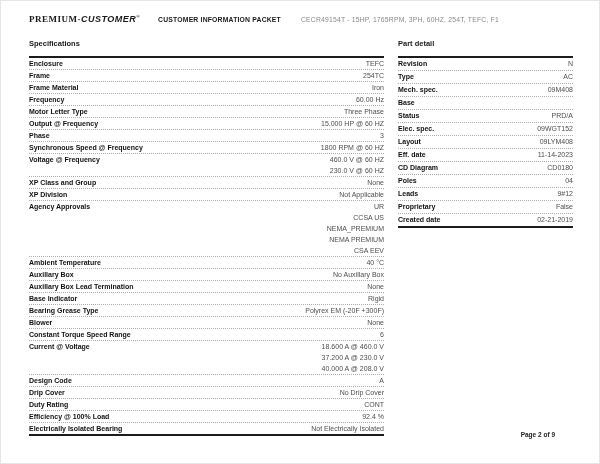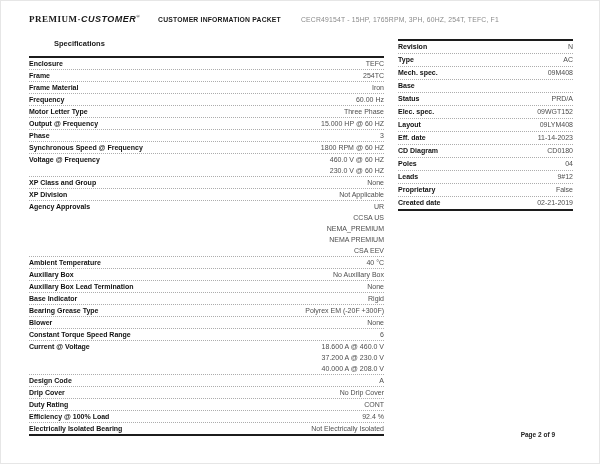--- a/index.html
+++ b/index.html
@@ -10,21 +10,21 @@
     box-sizing:border-box;border:1px solid #e6e6e6;
   }
   .header{position:absolute;left:28px;top:13px;right:20px;display:flex;align-items:baseline;white-space:nowrap;}
   .logo{font-weight:bold;font-size:9px;letter-spacing:0.5px;font-family:"Liberation Serif",serif;}
   .logo .reliance{font-style:italic;font-family:"Liberation Sans",sans-serif;}
   .logo .mark{font-size:5px;vertical-align:super;letter-spacing:0;}
   .doc-title{font-weight:bold;font-size:6.8px;letter-spacing:0.2px;margin-left:18px;}
   .doc-subtitle{font-size:6.8px;color:#8a8a8a;letter-spacing:0.2px;margin-left:20px;}
   .col-left{position:absolute;left:28px;top:38px;width:355px;}
   .col-right{position:absolute;left:397px;top:38px;width:175px;}
-  .section-heading{font-weight:bold;font-size:7.5px;line-height:9px;margin-bottom:8px;margin-left:25px;}
+  .section-heading{font-weight:bold;font-size:7.5px;line-height:9px;margin-bottom:8px;}
   .table{border-top:2px solid #1c1c1c;border-bottom:2px solid #1c1c1c;}
   .trow{display:flex;justify-content:space-between;align-items:flex-start;border-bottom:1px dotted #adadad;}
   .trow:last-child{border-bottom:none;}
   .tlabel{font-weight:bold;font-size:7px;line-height:11px;color:#111;padding-right:6px;}
   .tvalues{text-align:right;flex:1;}
   .tvalue{font-size:7px;line-height:11px;color:#4d4d4d;white-space:nowrap;}
   .col-right .tlabel,.col-right .tvalue{line-height:12px;}
   .footer{position:absolute;right:44px;bottom:25px;font-size:6.5px;font-weight:bold;color:#222;}
 </style>
 </head>
@@ -193,20 +193,21 @@
       <div class="trow">
         <div class="tlabel">Electrically Isolated Bearing</div>
         <div class="tvalues">
           <div class="tvalue">Not Electrically Isolated</div>
         </div>
       </div>
     </div>
 </div>
 
 <div class="col-right">
+  <div class="section-heading">Part detail</div>
   <div class="table" id="part-table">
       <div class="trow">
         <div class="tlabel">Revision</div>
         <div class="tvalues">
           <div class="tvalue">N</div>
         </div>
       </div>
       <div class="trow">
         <div class="tlabel">Type</div>
         <div class="tvalues">

